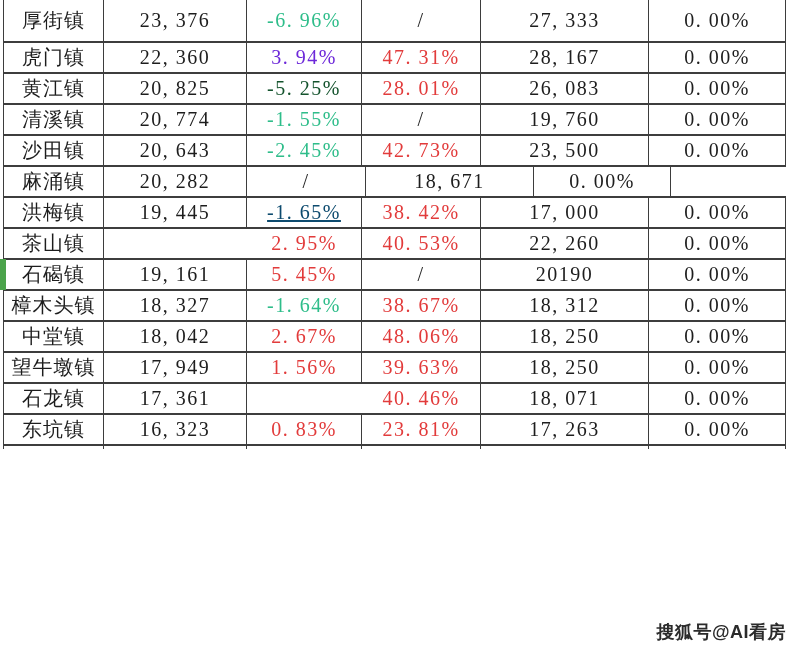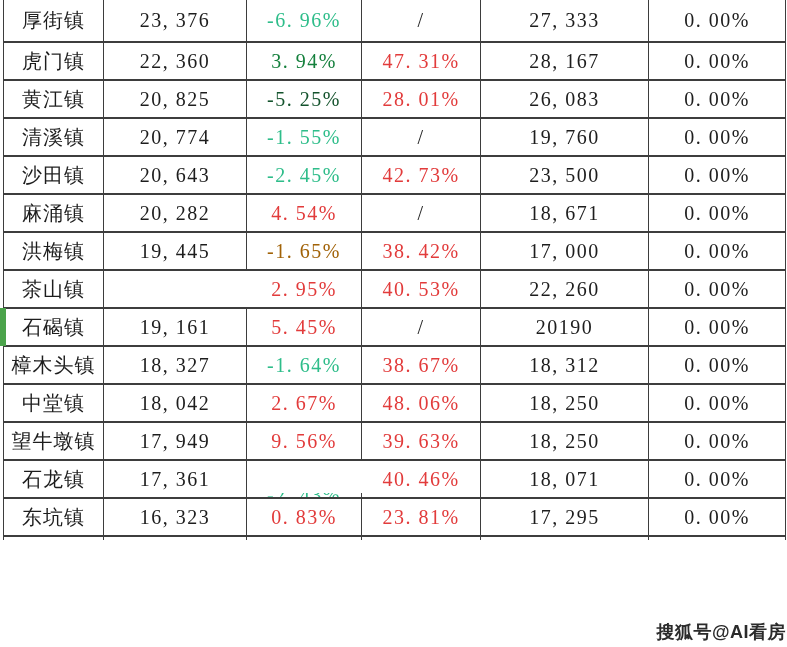--- a/index.html
+++ b/index.html
@@ -13,21 +13,21 @@
   .table-wrap{
     position:absolute;left:3px;top:0;
     width:783px;
     box-sizing:border-box;
     border-left:1px solid var(--grid,#3d3d3d);
   }
   .row{
     display:flex;
     position:relative;
     box-sizing:border-box;
-    height:38px;
+    height:31px;
     border-bottom:2px solid var(--grid,#3d3d3d);
   }
   .row.first{height:43px;}
   .row.stub{height:3.4px;border-bottom:none;}
   .cell{
     box-sizing:border-box;
     border-right:1px solid var(--grid,#3d3d3d);
     display:flex;align-items:center;justify-content:center;
     font-size:20px;
     color:var(--ink,#1d1d1d);
@@ -65,21 +65,21 @@
         <div class="cell col-name" style="width: 100px;">厚街镇</div>
         <div class="cell col-value1" style="width: 143px;">23, 376</div>
         <div class="cell col-pct1" style="width: 115px; color: rgb(46, 189, 138);">-6. 96%</div>
         <div class="cell col-pct2" style="width: 119px;">/</div>
         <div class="cell col-value2" style="width: 168px;">27, 333</div>
         <div class="cell col-pct3" style="width: 137px;">0. 00%</div>
       </div>
       <div class="row">
         <div class="cell col-name" style="width: 100px;">虎门镇</div>
         <div class="cell col-value1" style="width: 143px;">22, 360</div>
-        <div class="cell col-pct1" style="width: 115px; color: #15803d;">3. 94%</div>
+        <div class="cell col-pct1" style="width: 115px; color: #6d28d9;">3. 94%</div>
         <div class="cell col-pct2" style="width: 119px; color: rgb(226, 59, 59);">47. 31%</div>
         <div class="cell col-value2" style="width: 168px;">28, 167</div>
         <div class="cell col-pct3" style="width: 137px;">0. 00%</div>
       </div>
       <div class="row">
         <div class="cell col-name" style="width: 100px;">黄江镇</div>
         <div class="cell col-value1" style="width: 143px;">20, 825</div>
         <div class="cell col-pct1" style="width: 115px; color: #14532d;">-5. 25%</div>
         <div class="cell col-pct2" style="width: 119px; color: rgb(226, 59, 59);">28. 01%</div>
         <div class="cell col-value2" style="width: 168px;">26, 083</div>
@@ -97,29 +97,28 @@
         <div class="cell col-name" style="width: 100px;">沙田镇</div>
         <div class="cell col-value1" style="width: 143px;">20, 643</div>
         <div class="cell col-pct1" style="width: 115px; color: rgb(46, 189, 138);">-2. 45%</div>
         <div class="cell col-pct2" style="width: 119px; color: rgb(226, 59, 59);">42. 73%</div>
         <div class="cell col-value2" style="width: 168px;">23, 500</div>
         <div class="cell col-pct3" style="width: 137px;">0. 00%</div>
       </div>
       <div class="row">
         <div class="cell col-name" style="width: 100px;">麻涌镇</div>
         <div class="cell col-value1" style="width: 143px;">20, 282</div>
-        <div class="cell col-pct1" style="width: 115px; color: rgb(226, 59, 59);">4. 54%</div>
         <div class="cell col-pct2" style="width: 119px;">/</div>
         <div class="cell col-value2" style="width: 168px;">18, 671</div>
         <div class="cell col-pct3" style="width: 137px;">0. 00%</div>
       </div>
       <div class="row">
         <div class="cell col-name" style="width: 100px;">洪梅镇</div>
         <div class="cell col-value1" style="width: 143px;">19, 445</div>
-        <div class="cell col-pct1" style="width: 115px; color: #a16207;">-1. 65%</div>
+        <div class="cell col-pct1" style="width: 115px; color: #0c4a6e; text-decoration: underline;">-1. 65%</div>
         <div class="cell col-pct2" style="width: 119px; color: rgb(226, 59, 59);">38. 42%</div>
         <div class="cell col-value2" style="width: 168px;">17, 000</div>
         <div class="cell col-pct3" style="width: 137px;">0. 00%</div>
       </div>
       <div class="row">
         <div class="cell col-name" style="width: 100px;">茶山镇</div>
         <div class="cell col-value1" style="width: 143px; margin-top: 46px;">19, 165</div>
         <div class="cell col-pct1" style="width: 115px; color: rgb(226, 59, 59);">2. 95%</div>
         <div class="cell col-pct2" style="width: 119px; color: rgb(226, 59, 59);">40. 53%</div>
         <div class="cell col-value2" style="width: 168px;">22, 260</div>
@@ -145,39 +144,39 @@
         <div class="cell col-name" style="width: 100px;">中堂镇</div>
         <div class="cell col-value1" style="width: 143px;">18, 042</div>
         <div class="cell col-pct1" style="width: 115px; color: rgb(226, 59, 59);">2. 67%</div>
         <div class="cell col-pct2" style="width: 119px; color: rgb(226, 59, 59);">48. 06%</div>
         <div class="cell col-value2" style="width: 168px;">18, 250</div>
         <div class="cell col-pct3" style="width: 137px;">0. 00%</div>
       </div>
       <div class="row">
         <div class="cell col-name" style="width: 100px;">望牛墩镇</div>
         <div class="cell col-value1" style="width: 143px;">17, 949</div>
-        <div class="cell col-pct1" style="width: 115px; color: rgb(226, 59, 59);">9. 56%</div>
+        <div class="cell col-pct1" style="width: 115px; color: rgb(226, 59, 59);">1. 56%</div>
         <div class="cell col-pct2" style="width: 119px; color: rgb(226, 59, 59);">39. 63%</div>
         <div class="cell col-value2" style="width: 168px;">18, 250</div>
         <div class="cell col-pct3" style="width: 137px;">0. 00%</div>
       </div>
       <div class="row">
         <div class="cell col-name" style="width: 100px;">石龙镇</div>
         <div class="cell col-value1" style="width: 143px;">17, 361</div>
         <div class="cell col-pct1" style="width: 115px; color: rgb(46, 189, 138); margin-top: 32px;">-2. 43%</div>
         <div class="cell col-pct2" style="width: 119px; color: rgb(226, 59, 59);">40. 46%</div>
         <div class="cell col-value2" style="width: 168px;">18, 071</div>
         <div class="cell col-pct3" style="width: 137px;">0. 00%</div>
       </div>
       <div class="row">
         <div class="cell col-name" style="width: 100px;">东坑镇</div>
         <div class="cell col-value1" style="width: 143px;">16, 323</div>
         <div class="cell col-pct1" style="width: 115px; color: rgb(226, 59, 59);">0. 83%</div>
         <div class="cell col-pct2" style="width: 119px; color: rgb(226, 59, 59);">23. 81%</div>
-        <div class="cell col-value2" style="width: 168px;">17, 295</div>
+        <div class="cell col-value2" style="width: 168px;">17, 263</div>
         <div class="cell col-pct3" style="width: 137px;">0. 00%</div>
       </div>
       <div class="row stub">
         <div class="cell" style="width: 100px;"></div>
         <div class="cell" style="width: 143px;"></div>
         <div class="cell" style="width: 115px;"></div>
         <div class="cell" style="width: 119px;"></div>
         <div class="cell" style="width: 168px;"></div>
         <div class="cell" style="width: 137px;"></div>
       </div>

